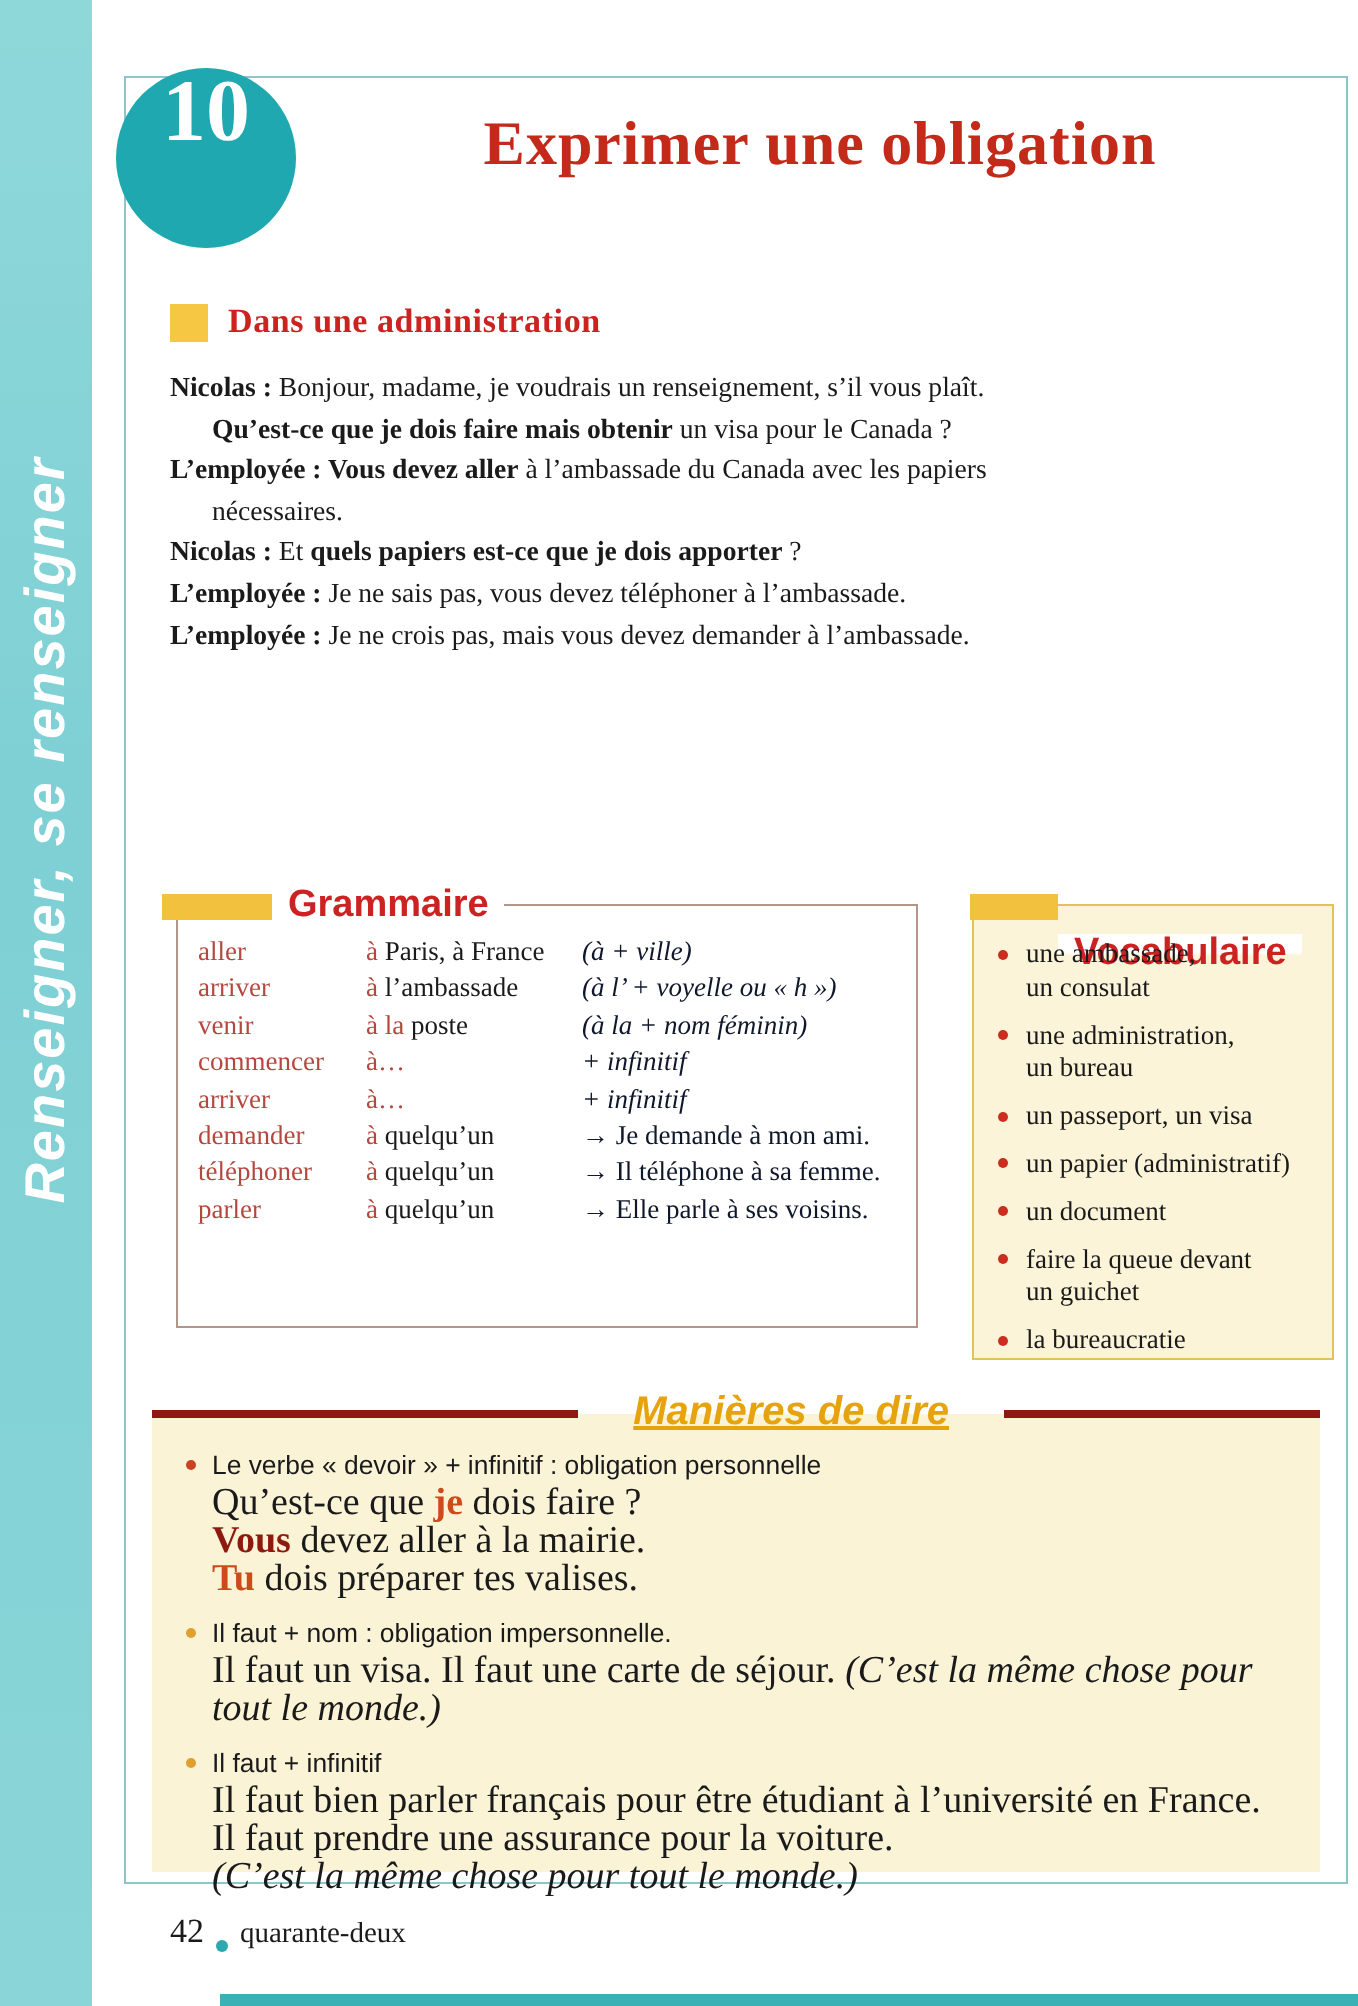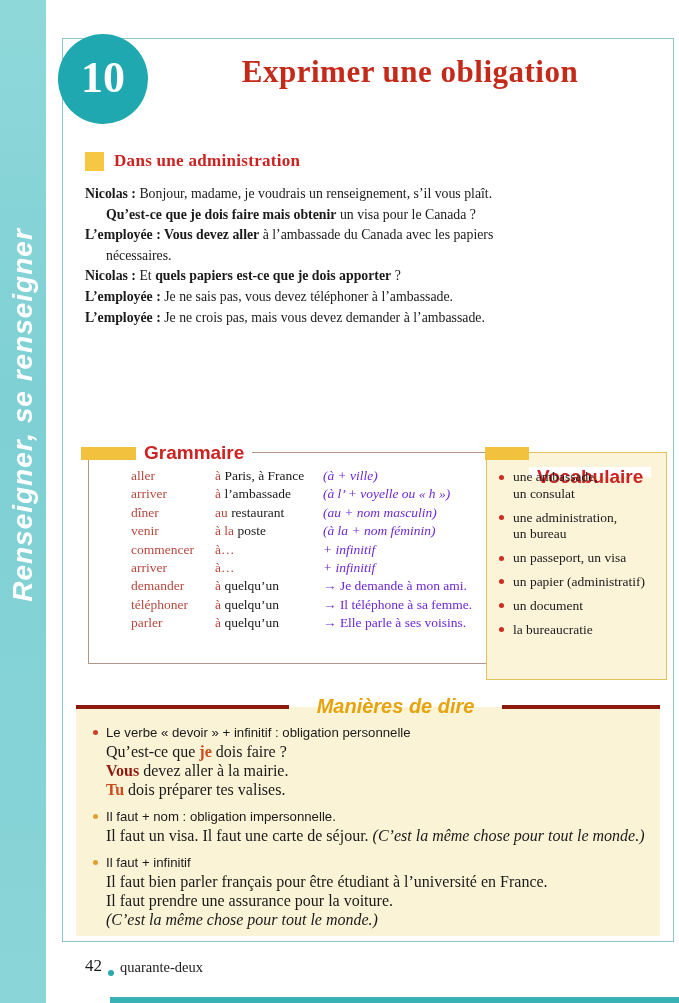--- a/index.html
+++ b/index.html
@@ -28,21 +28,21 @@
 
   
   .frame{
     position:absolute;left:62px;top:38px;width:610px;height:902px;
     border:1px solid #8cc6cb;background:#ffffff;
   }
 
   
   .unit-circle{
     position:absolute;left:58px;top:34px;width:90px;height:90px;border-radius:50%;
-    background:#1fa8af;display:flex;align-items:center;justify-content:center;
+    background:#1fa8af;display:flex;align-items:flex-start;justify-content:center;
   }
   .unit-circle span{
     color:#ffffff;font-size:44px;font-weight:bold;font-family:"Liberation Serif", serif;
     margin-top:-4px;
   }
 
   .page-title{
     position:absolute;left:160px;top:54px;width:500px;text-align:center;
     font-size:31px;font-weight:bold;color:#c32a1a;letter-spacing:.5px;
   }
@@ -68,27 +68,27 @@
   }
   .accent-bar{width:55px;height:13px;background:#f2c23e;flex:0 0 auto;}
   .panel-title{
     font-family:"Liberation Sans", sans-serif;font-weight:bold;font-size:19px;
     color:#cc2222;padding:0 8px;line-height:20px;
   }
 
   
   .grammaire{
     position:absolute;left:88px;top:452px;width:369px;height:210px;
-    border:1px solid #b3958a;background:#ffffff;padding-left:32px;
+    border:1px solid #b3958a;background:#ffffff;
   }
   .grammaire .panel-title{background:#ffffff;}
   .g-table{padding:14px 8px 0 10px;font-size:13.5px;line-height:18.4px;}
   .g-row{display:grid;grid-template-columns:84px 108px 1fr;}
   .g-verb,.g-prep{color:#b5483e;}
-  .g-note{color:#6d28d9;}
+  .g-note{color:#0f172a;}
 
   
   .vocab{
     position:absolute;left:486px;top:452px;width:179px;height:226px;
     border:1px solid #e0c35a;background:#fbf4d8;
   }
   .vocab .accent-bar{width:44px;}
   .vocab .panel-header{left:-2px;}
   .vocab .panel-title{background:linear-gradient(180deg,#ffffff 45%,#fbf4d8 55%);margin-top:48px;}
   .v-list{padding:16px 6px 0 12px;font-size:13.5px;line-height:16.8px;}
@@ -105,34 +105,34 @@
     background:#faf3d6;
   }
   .m-titlebar{
     position:absolute;top:-12px;left:0;right:0;display:flex;align-items:center;
   }
   .m-rule{height:4px;background:#8e1a0f;}
   .m-rule.left{flex:1.35;}
   .m-rule.right{flex:1;}
   .m-title{
     font-family:"Liberation Sans", sans-serif;font-weight:bold;font-style:italic;
-    font-size:20px;color:#e6a30b;margin:0 28px;white-space:nowrap;
+    font-size:20px;color:#e6a30b;margin:0 28px;white-space:nowrap;text-decoration:underline;
   }
   .m-content{padding:16px 14px 0 30px;}
   .m-block{margin-bottom:8px;}
   .m-header{
     position:relative;font-family:"Liberation Sans", sans-serif;
     font-size:13.2px;line-height:19px;
   }
   .m-bullet{
     position:absolute;left:-13px;top:7px;width:5px;height:5px;border-radius:50%;
     background:#e0a030;
   }
   .m-bullet.first{background:#cc4125;}
-  .m-line{font-size:16px;line-height:19px;}
+  .m-line{font-size:19px;line-height:19px;}
 
   
   .footer{
     position:absolute;left:85px;top:956px;font-size:14.5px;
     display:flex;align-items:flex-end;gap:6px;
   }
   .footer .num{font-size:17px;}
   .footer .dot{
     width:6px;height:6px;border-radius:50%;background:#2aa9ae;display:inline-block;
   }
@@ -180,25 +180,20 @@
         <span class="g-verb">aller</span>
         <span class="g-comp"><span class="g-prep">à</span><span> Paris, à France</span></span>
         <span class="g-note i">(à + ville)</span>
       </div>
       <div class="g-row">
         <span class="g-verb">arriver</span>
         <span class="g-comp"><span class="g-prep">à</span><span> l’ambassade</span></span>
         <span class="g-note i">(à l’ + voyelle ou « h »)</span>
       </div>
       <div class="g-row">
-        <span class="g-verb">dîner</span>
-        <span class="g-comp"><span class="g-prep">au</span><span> restaurant</span></span>
-        <span class="g-note i">(au + nom masculin)</span>
-      </div>
-      <div class="g-row">
         <span class="g-verb">venir</span>
         <span class="g-comp"><span class="g-prep">à la</span><span> poste</span></span>
         <span class="g-note i">(à la + nom féminin)</span>
       </div>
       <div class="g-row">
         <span class="g-verb">commencer</span>
         <span class="g-comp"><span class="g-prep">à…</span><span></span></span>
         <span class="g-note i">+ infinitif</span>
       </div>
       <div class="g-row">
@@ -230,20 +225,22 @@
     <span class="panel-title">Vocabulaire</span>
   </div>
   <div class="v-list">
       <div class="v-item"><span class="v-bullet"></span><span class="v-text">une ambassade,
 un consulat</span></div>
       <div class="v-item"><span class="v-bullet"></span><span class="v-text">une administration,
 un bureau</span></div>
       <div class="v-item"><span class="v-bullet"></span><span class="v-text">un passeport, un visa</span></div>
       <div class="v-item"><span class="v-bullet"></span><span class="v-text">un papier (administratif)</span></div>
       <div class="v-item"><span class="v-bullet"></span><span class="v-text">un document</span></div>
+      <div class="v-item"><span class="v-bullet"></span><span class="v-text">faire la queue devant
+un guichet</span></div>
       <div class="v-item"><span class="v-bullet"></span><span class="v-text">la bureaucratie</span></div>
     </div>
 </div>
 
 <div class="manieres">
   <div class="m-titlebar">
     <span class="m-rule left"></span>
     <span class="m-title">Manières de dire</span>
     <span class="m-rule right"></span>
   </div>

